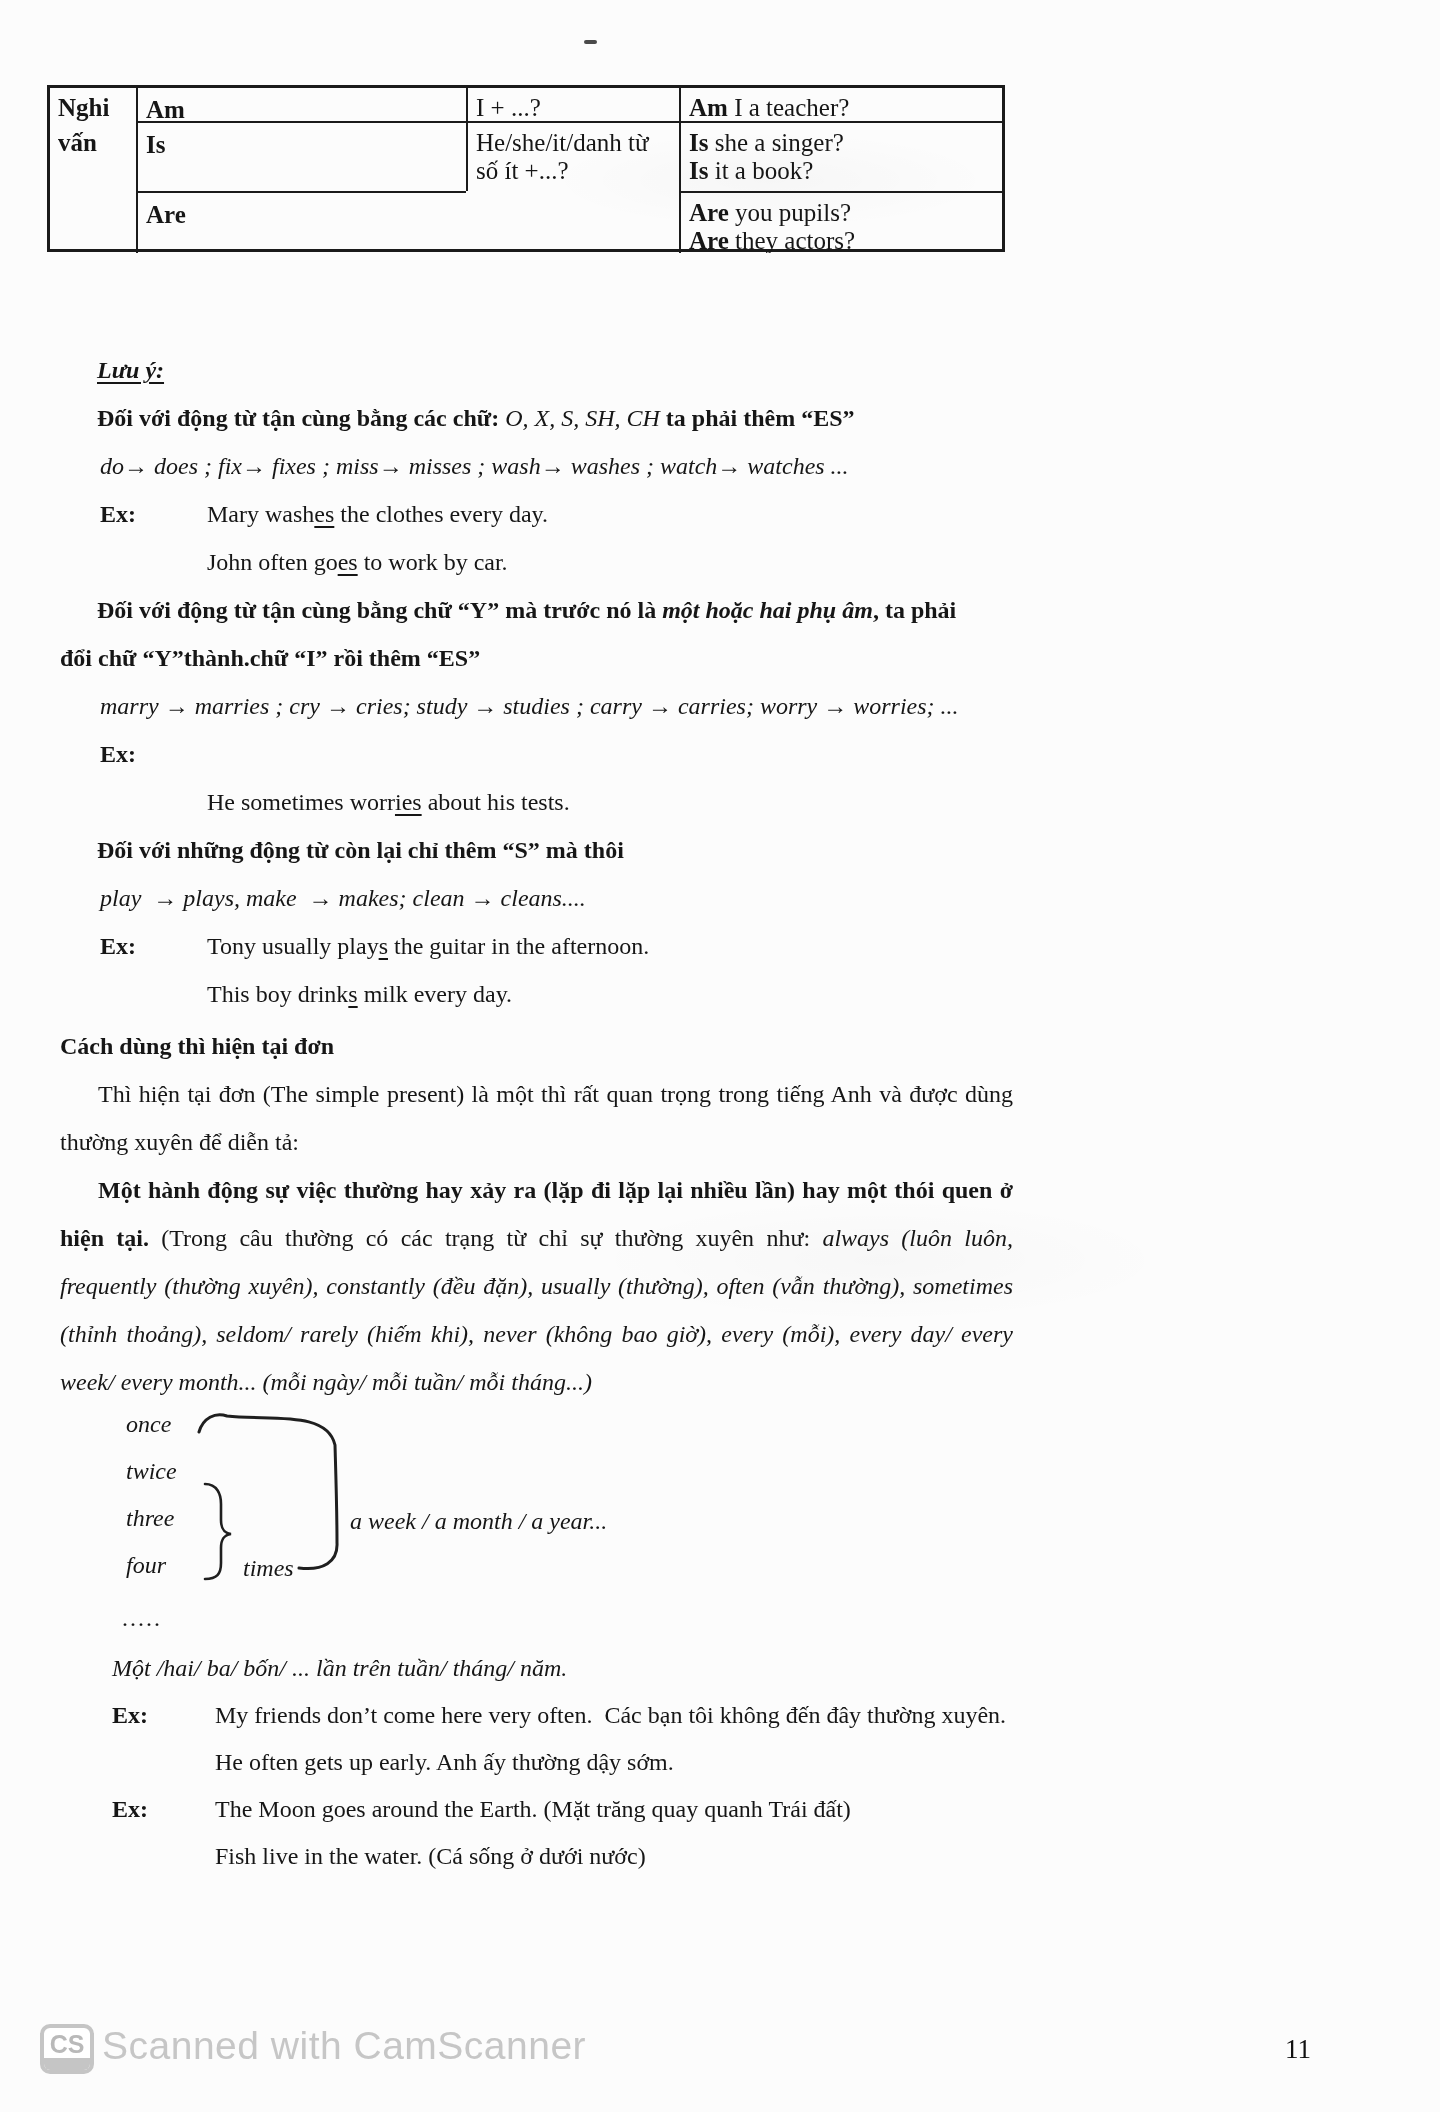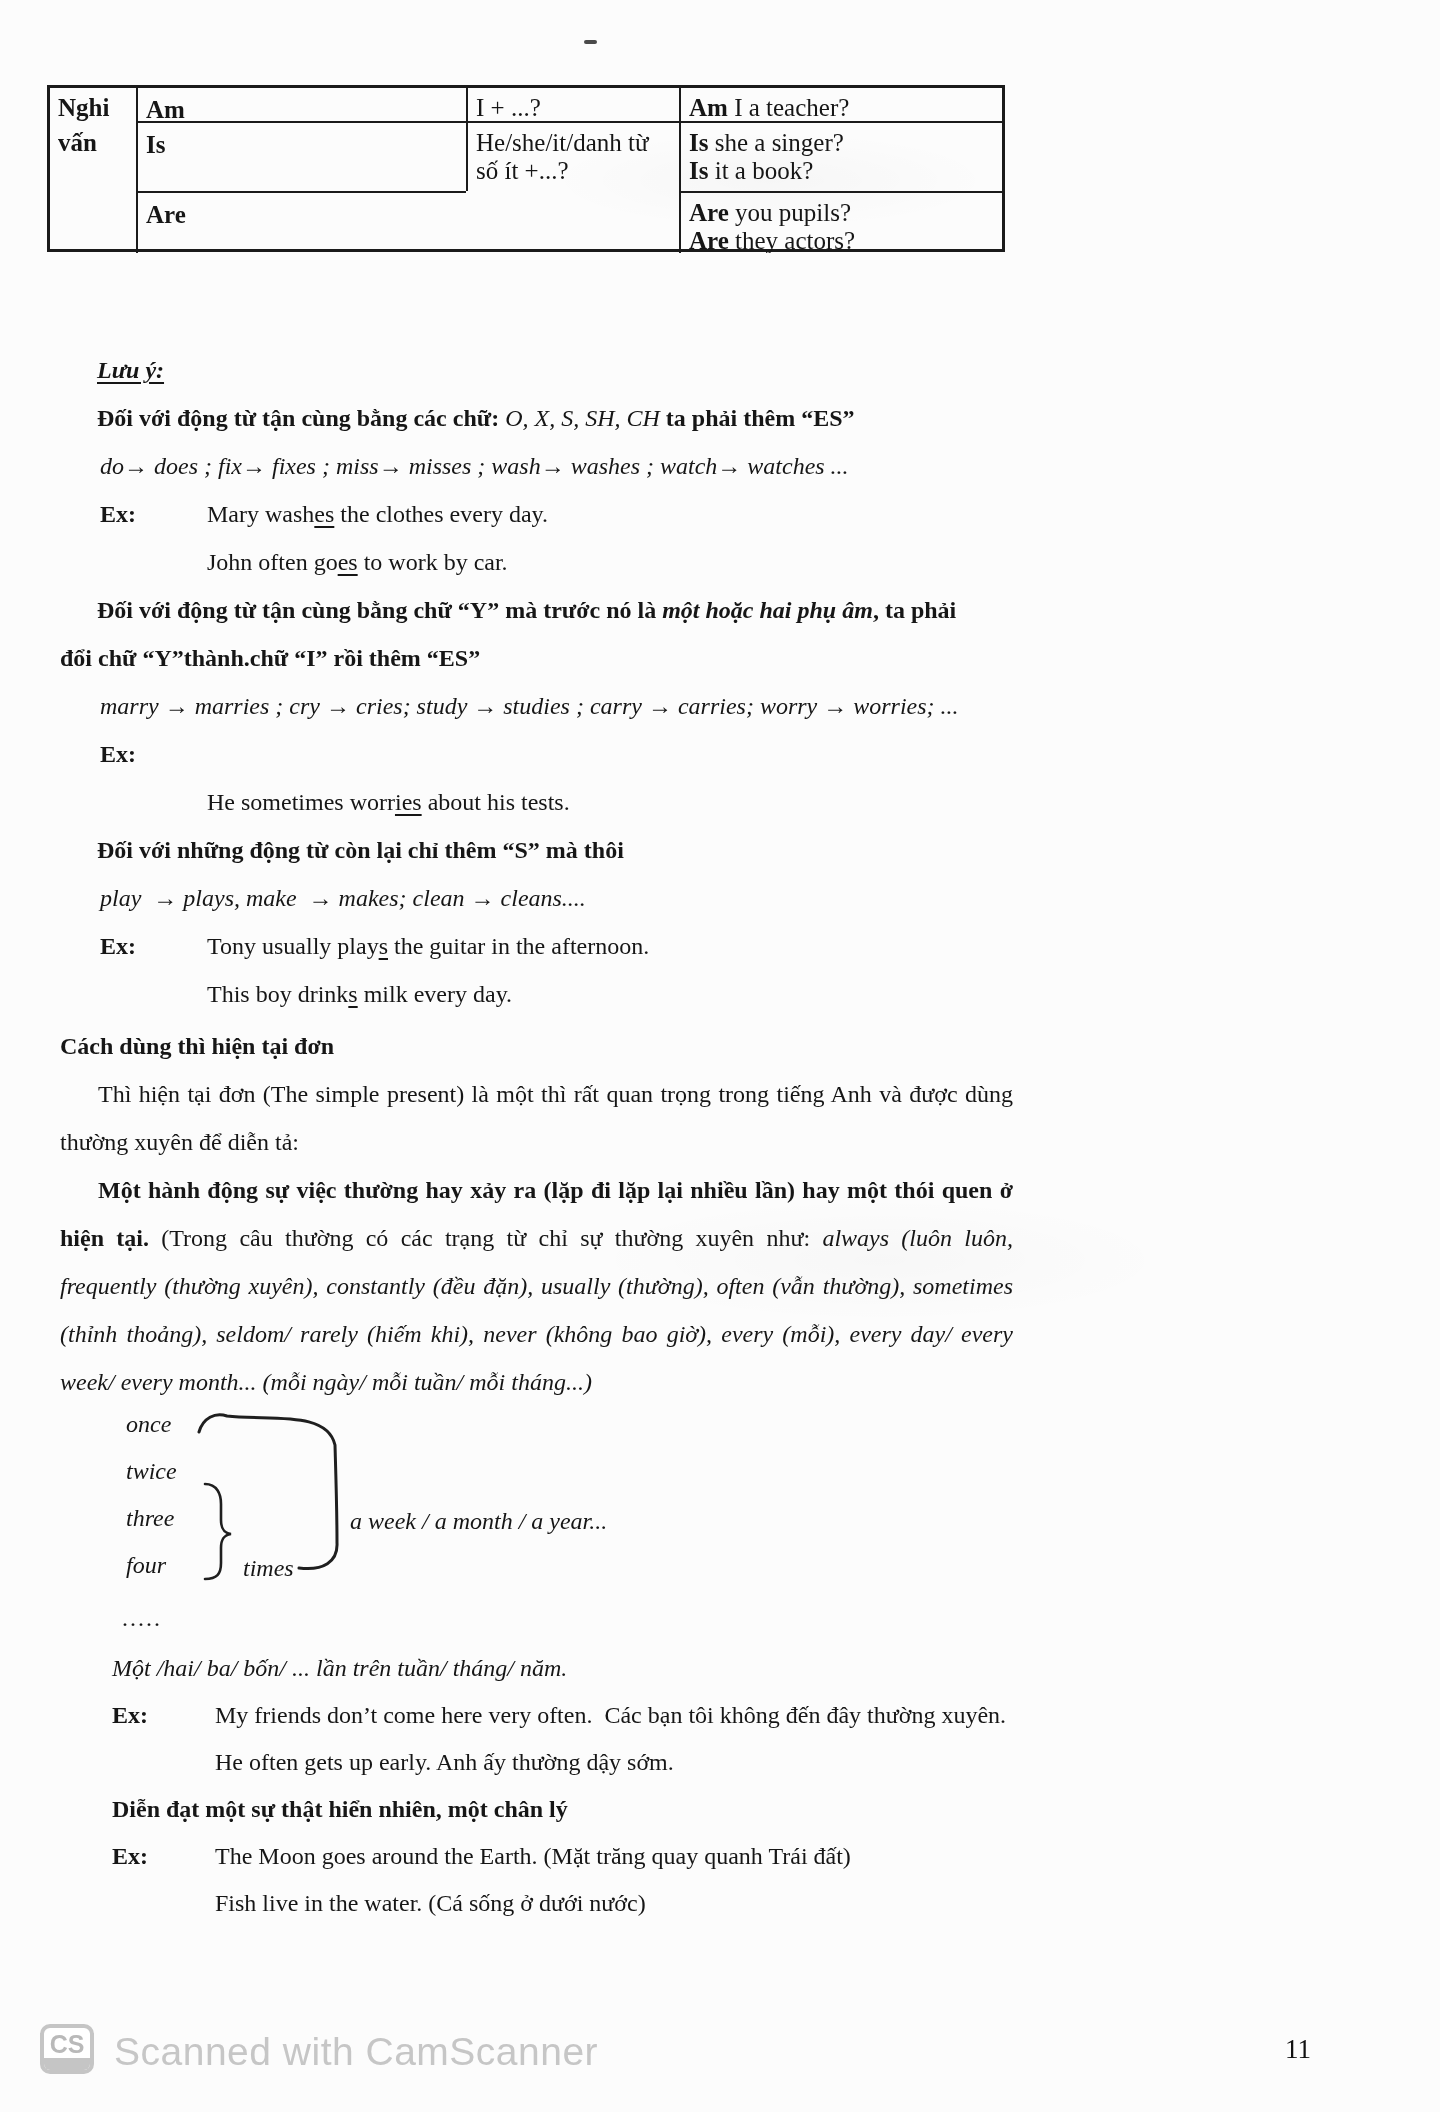--- a/index.html
+++ b/index.html
@@ -55,21 +55,21 @@
   .dg-times { position:absolute; left:243px; top:150px; font-style:italic; }
   .dg-phrase { position:absolute; left:350px; top:103px; font-style:italic; }
   .dg-dots { position:absolute; left:122px; top:200px; letter-spacing:2px; }
   .dg-svg { position:absolute; left:0; top:0; }
 
   .block-d { position:absolute; left:112px; top:1645px; width:1260px; font-size:24px; }
   .block-d .ln { line-height:47px; height:47px; white-space:pre; }
   .block-d .exlabel { flex:0 0 103px; }
 
   
-  .footer { position:absolute; left:40px; top:2024px; display:flex; align-items:flex-end;gap:12px; }
+  .footer { position:absolute; left:40px; top:2024px; display:flex; align-items:flex-start; }
   .cs-logo { position:relative; width:54px; height:50px; border:4px solid #c5c5c5; border-radius:10px; overflow:hidden; background:#fff; flex:0 0 auto; }
   .cs-text { display:block; text-align:center; font-family:"Liberation Sans","DejaVu Sans",sans-serif; font-weight:bold; font-size:25px; line-height:33px; color:#b9b9b9; }
   .cs-bar { position:absolute; left:0; bottom:0; width:100%; height:12px; background:#c5c5c5; }
   .cs-label { margin-left:8px; font-family:"Liberation Sans","DejaVu Sans",sans-serif; font-size:39px; color:#c6c6c6; letter-spacing:0.5px; }
   .pageno { position:absolute; left:1285px; top:2034px; font-size:27px; color:#111; }
 </style>
 </head>
 <body>
 
 <div class="page">
@@ -164,21 +164,20 @@
   <div class="block-d">
     <div class="ln"><span class=" i">Một /hai/ ba/ bốn/ ... lần trên tuần/ tháng/ năm.</span></div>
     <div class="ln ex">
       <span class="exlabel">Ex:</span>
       <span class="extext"><span class="">My friends don’t come here very often.  Các bạn tôi không đến đây thường xuyên.</span></span>
     </div>
     <div class="ln ex">
       <span class="exlabel"></span>
       <span class="extext"><span class="">He often gets up early. Anh ấy thường dậy sớm.</span></span>
     </div>
-    <div class="ln"><span class=" b">Diễn đạt một sự thật hiển nhiên, một chân lý</span></div>
     <div class="ln ex">
       <span class="exlabel">Ex:</span>
       <span class="extext"><span class="">The Moon goes around the Earth. (Mặt trăng quay quanh Trái đất)</span></span>
     </div>
     <div class="ln ex">
       <span class="exlabel"></span>
       <span class="extext"><span class="">Fish live in the water. (Cá sống ở dưới nước)</span></span>
     </div>
   </div>
 

